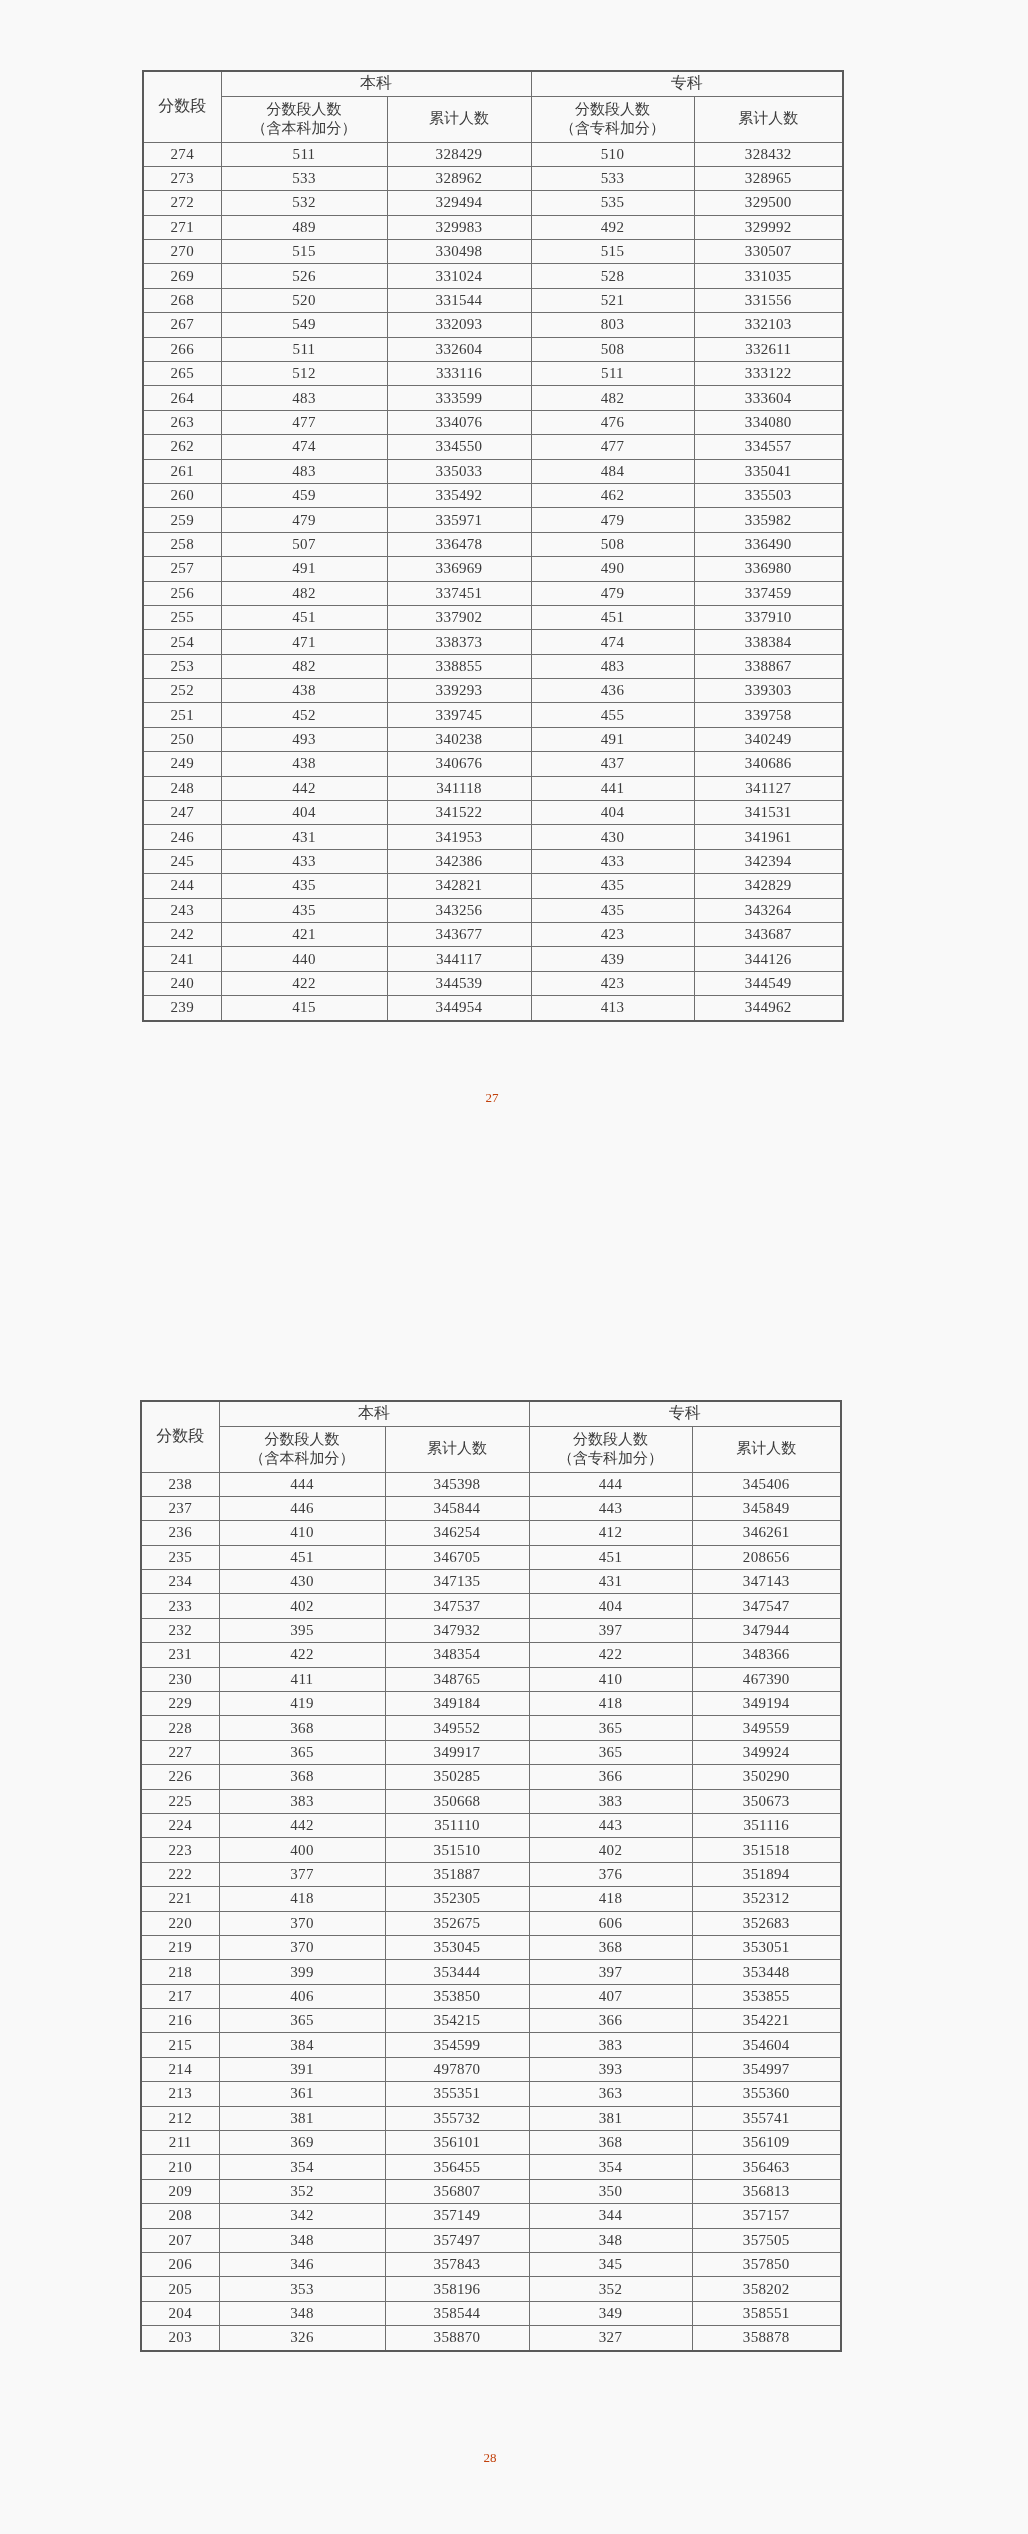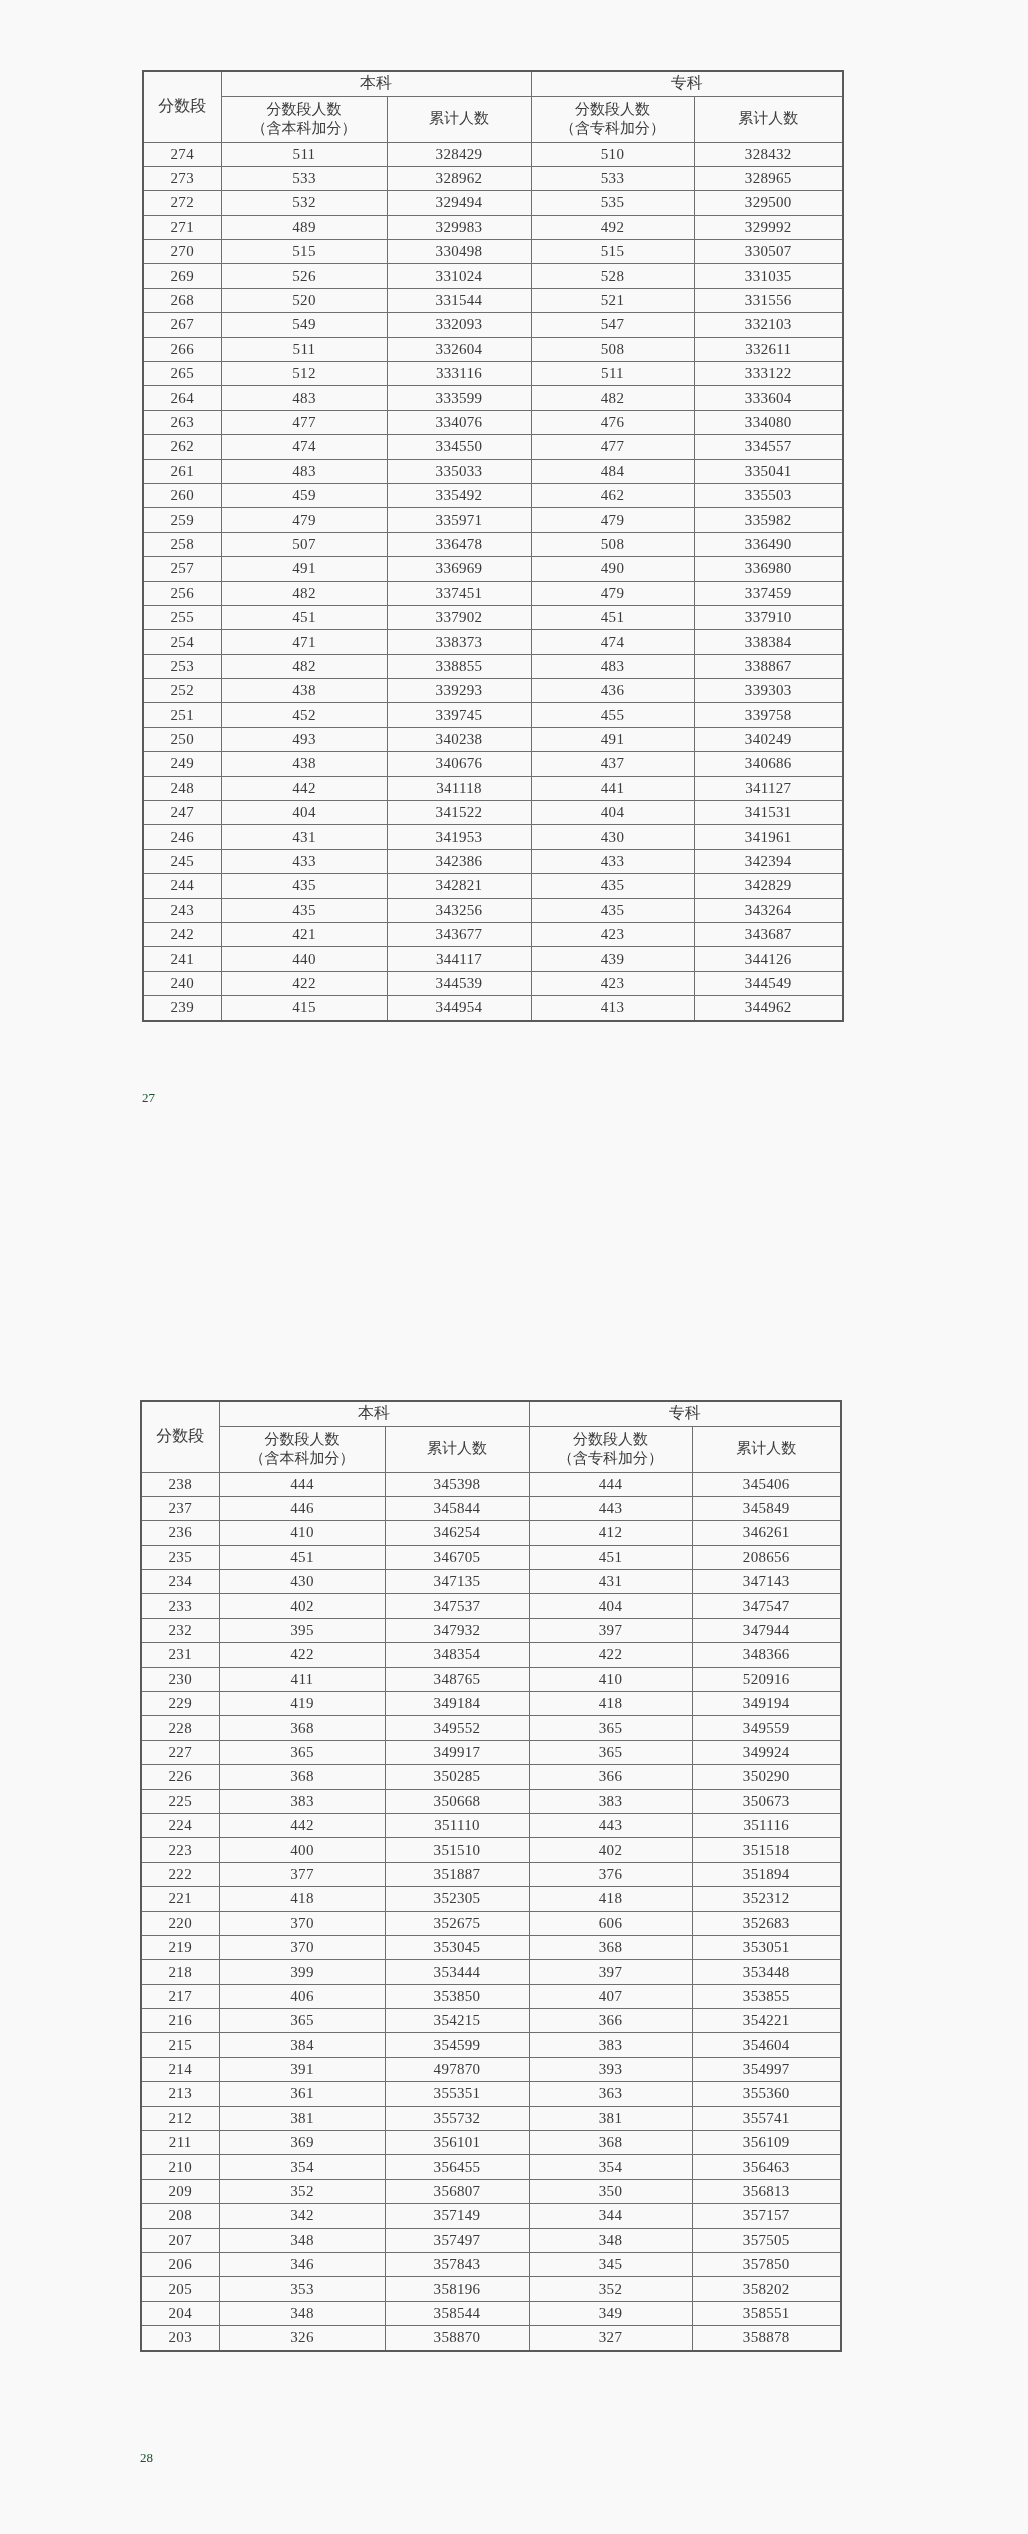--- a/index.html
+++ b/index.html
@@ -28,22 +28,23 @@
     padding: 0;
     overflow: hidden;
   }
   .h1 { height: 25px; font-size: 16px; }
   .h2 { height: 46px; font-size: 15px; line-height: 1.3; }
   .h2 span { display: block; }
   .score-table td { height: 23.4px; font-size: 15px; letter-spacing: 0.3px; }
   .pnum {
     position: absolute;
     width: 700px;
+    text-align: center;
     font-size: 13px;
-    color: #14532d;
+    color: #c2410c;
   }
   .p1 { left: 142px; top: 1090px; }
   .p2 { left: 140px; top: 2422px; margin-top: 28px; }
   .col-seg { width: 78px; }
   .col-ugcnt { width: 166px; }
   .col-ugcum { width: 144px; }
   .col-cocnt { width: 163px; }
   .col-cocum { width: 149px; }
 </style>
 </head>
@@ -123,21 +124,21 @@
         <td>268</td>
         <td>520</td>
         <td>331544</td>
         <td>521</td>
         <td>331556</td>
       </tr>
       <tr>
         <td>267</td>
         <td>549</td>
         <td>332093</td>
-        <td>547</td>
+        <td>803</td>
         <td>332103</td>
       </tr>
       <tr>
         <td>266</td>
         <td>511</td>
         <td>332604</td>
         <td>508</td>
         <td>332611</td>
       </tr>
       <tr>
@@ -416,21 +417,21 @@
         <td>422</td>
         <td>348354</td>
         <td>422</td>
         <td>348366</td>
       </tr>
       <tr>
         <td>230</td>
         <td>411</td>
         <td>348765</td>
         <td>410</td>
-        <td>520916</td>
+        <td>467390</td>
       </tr>
       <tr>
         <td>229</td>
         <td>419</td>
         <td>349184</td>
         <td>418</td>
         <td>349194</td>
       </tr>
       <tr>
         <td>228</td>

